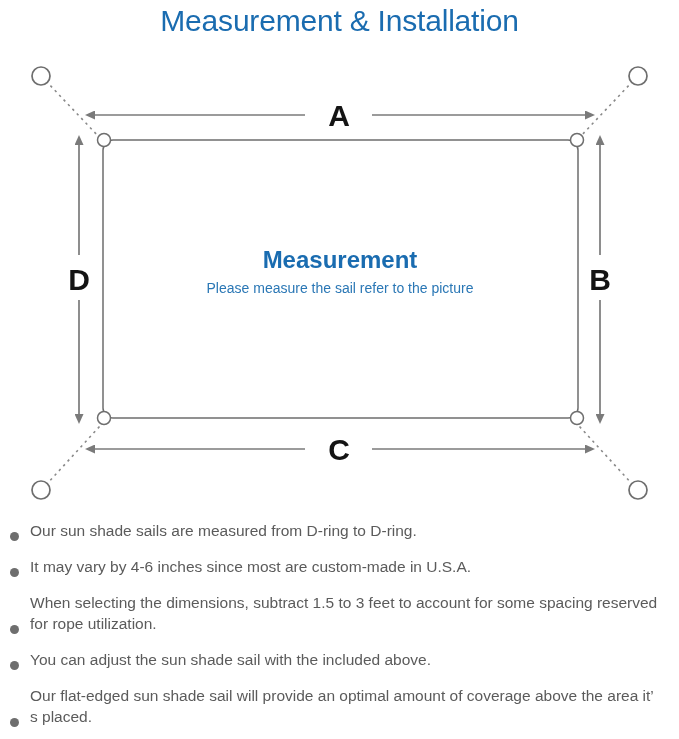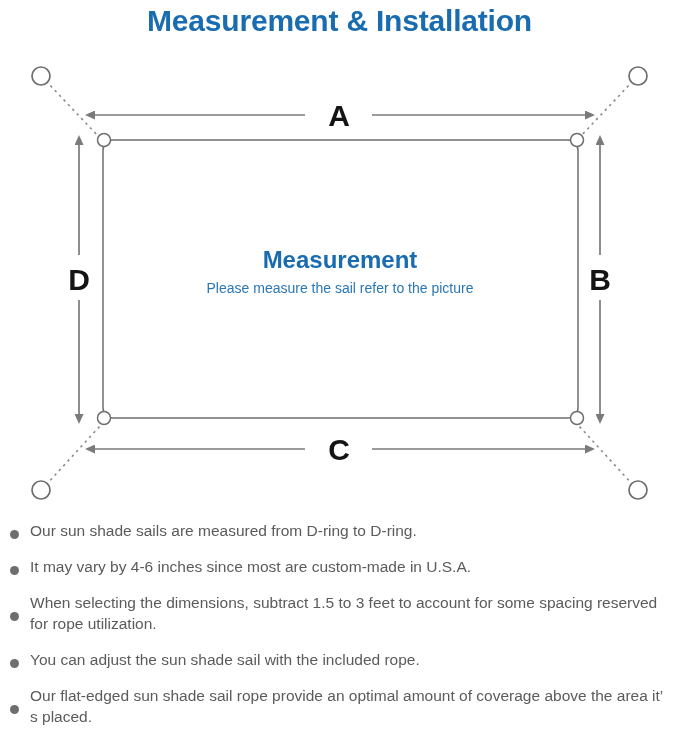--- a/index.html
+++ b/index.html
@@ -15,21 +15,21 @@
     overflow: hidden;
   }
 
   #page-title {
     position: absolute;
     left: 0;
     top: 0;
     width: 679px;
     text-align: center;
     font-size: 30px;
-    font-weight: bold;
+    font-weight: normal;
     color: #1a6cb0;
     letter-spacing: -0.2px;
     line-height: 38px;
     padding-top: 2px;
   }
 
   #diagram-wrap {
     position: absolute;
     left: 0;
     top: 48px;
@@ -61,21 +61,21 @@
   #notes-list {
     position: absolute;
     left: 0;
     top: 520px;
     width: 679px;
     padding: 0 14px 0 10px;
     box-sizing: border-box;
   }
   .note-row {
     display: flex;
-    align-items: center;
+    align-items: flex-end;
     margin-bottom: 15px;
   }
   .note-bullet {
     width: 9px;
     height: 9px;
     border-radius: 50%;
     background: #6e6e6e;
     flex: 0 0 auto;
     margin-top: 7px;
     margin-right: 11px;
@@ -164,19 +164,19 @@
   <div class="note-row">
     <span class="note-bullet"></span>
     <span class="note-text">It may vary by 4-6 inches since most are custom-made in U.S.A.</span>
   </div>
   <div class="note-row">
     <span class="note-bullet"></span>
     <span class="note-text">When selecting the dimensions, subtract 1.5 to 3 feet to account for some spacing reserved for rope utilization.</span>
   </div>
   <div class="note-row">
     <span class="note-bullet"></span>
-    <span class="note-text">You can adjust the sun shade sail with the included rope.</span>
+    <span class="note-text">You can adjust the sun shade sail with the included above.</span>
   </div>
   <div class="note-row">
     <span class="note-bullet"></span>
-    <span class="note-text">Our flat-edged sun shade sail rope provide an optimal amount of coverage above the area it’ s placed.</span>
+    <span class="note-text">Our flat-edged sun shade sail will provide an optimal amount of coverage above the area it’ s placed.</span>
   </div>
 </div>
 
 </body></html>

